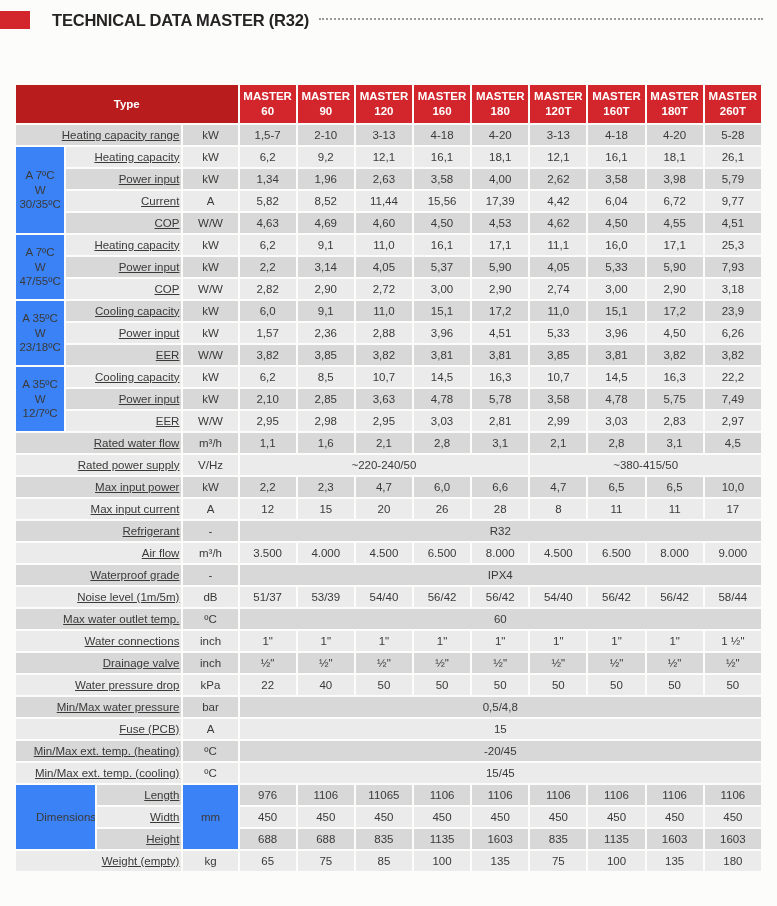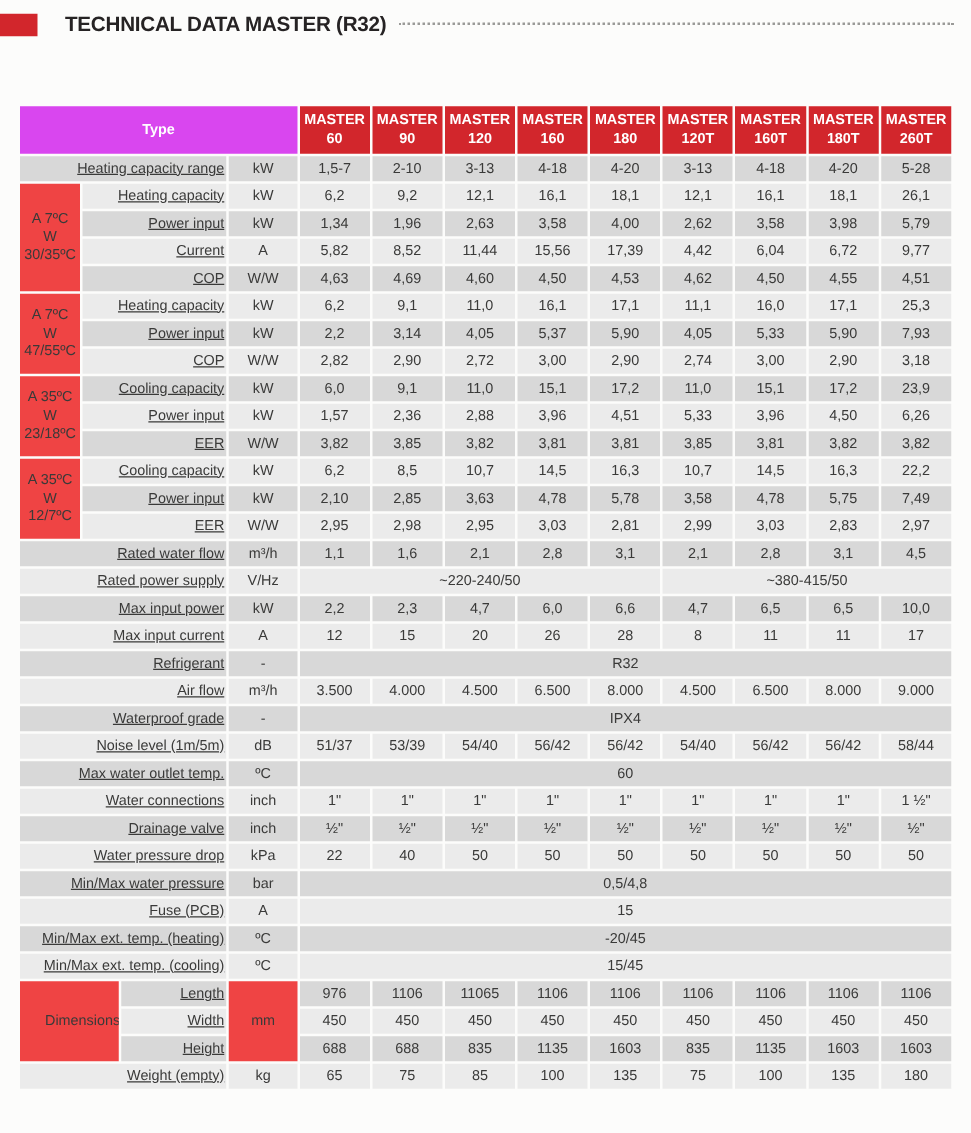--- a/index.html
+++ b/index.html
@@ -29,21 +29,21 @@
   td{
     height:20px;font-size:11.5px;color:#3a3a39;
     text-align:center;vertical-align:middle;
     padding:0 2px;line-height:1.1;overflow:hidden;
   }
   td.label{text-align:right;padding-left:7px;text-decoration:underline;}
   td.group{white-space:pre-line;line-height:1.3;}
   td.group.left{text-align:left;padding-left:20px;}
   .dark{background:#d8d8d8;}
   .light{background:#ebebeb;}
-  .groupbg{background:#ef4444;}
+  .groupbg{background:#3b82f6;}
 </style>
 </head>
 <body>
 
 <div class="title-bar">
   <div class="title-block" style="background: rgb(210, 38, 44);"></div>
   <div class="title-text">TECHNICAL DATA MASTER (R32)</div>
   <div class="title-dots"></div>
 </div>
 
@@ -58,21 +58,21 @@
       <col style="width:56px">
       <col style="width:56px">
     <col style="width:56px">
       <col style="width:56px">
       <col style="width:56px">
       <col style="width:56px">
     <col style="width:56px">
   </colgroup>
   <thead>
     <tr id="header-row">
-        <th colspan="4" style="background: #d946ef;">Type</th>
+        <th colspan="4" style="background: #b91c1c;">Type</th>
         <th style="background: rgb(210, 38, 44);">MASTER
 60</th>
         <th style="background: rgb(210, 38, 44);">MASTER
 90</th>
         <th style="background: rgb(210, 38, 44);">MASTER
 120</th>
         <th style="background: rgb(210, 38, 44);">MASTER
 160</th>
         <th style="background: rgb(210, 38, 44);">MASTER
 180</th>

